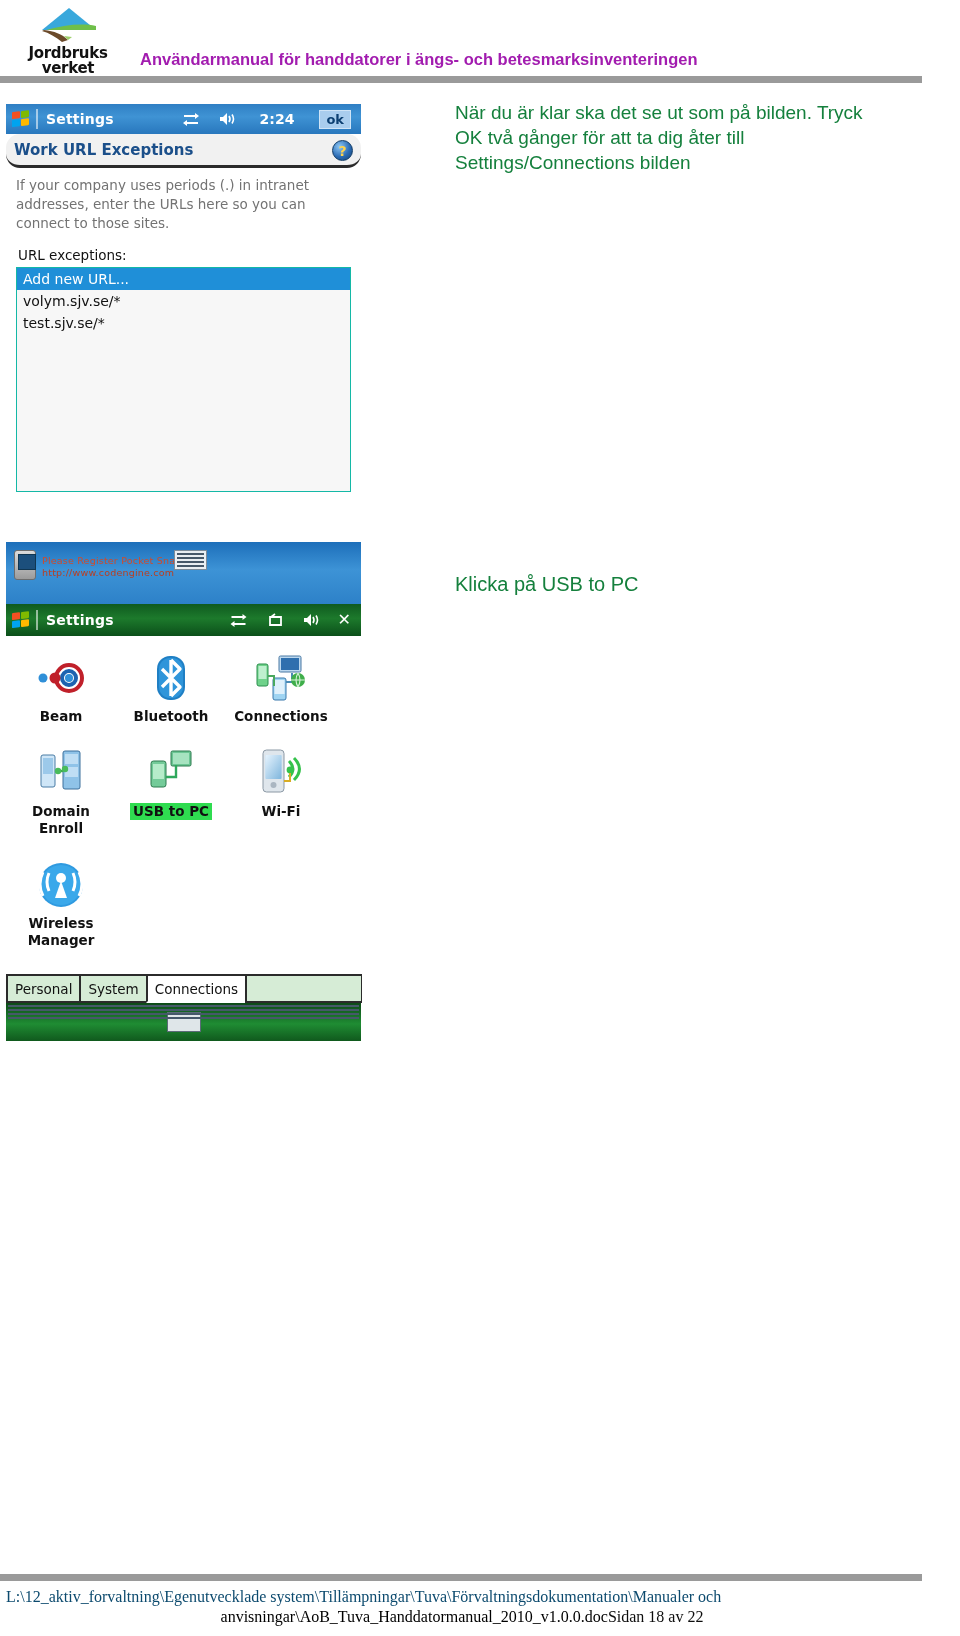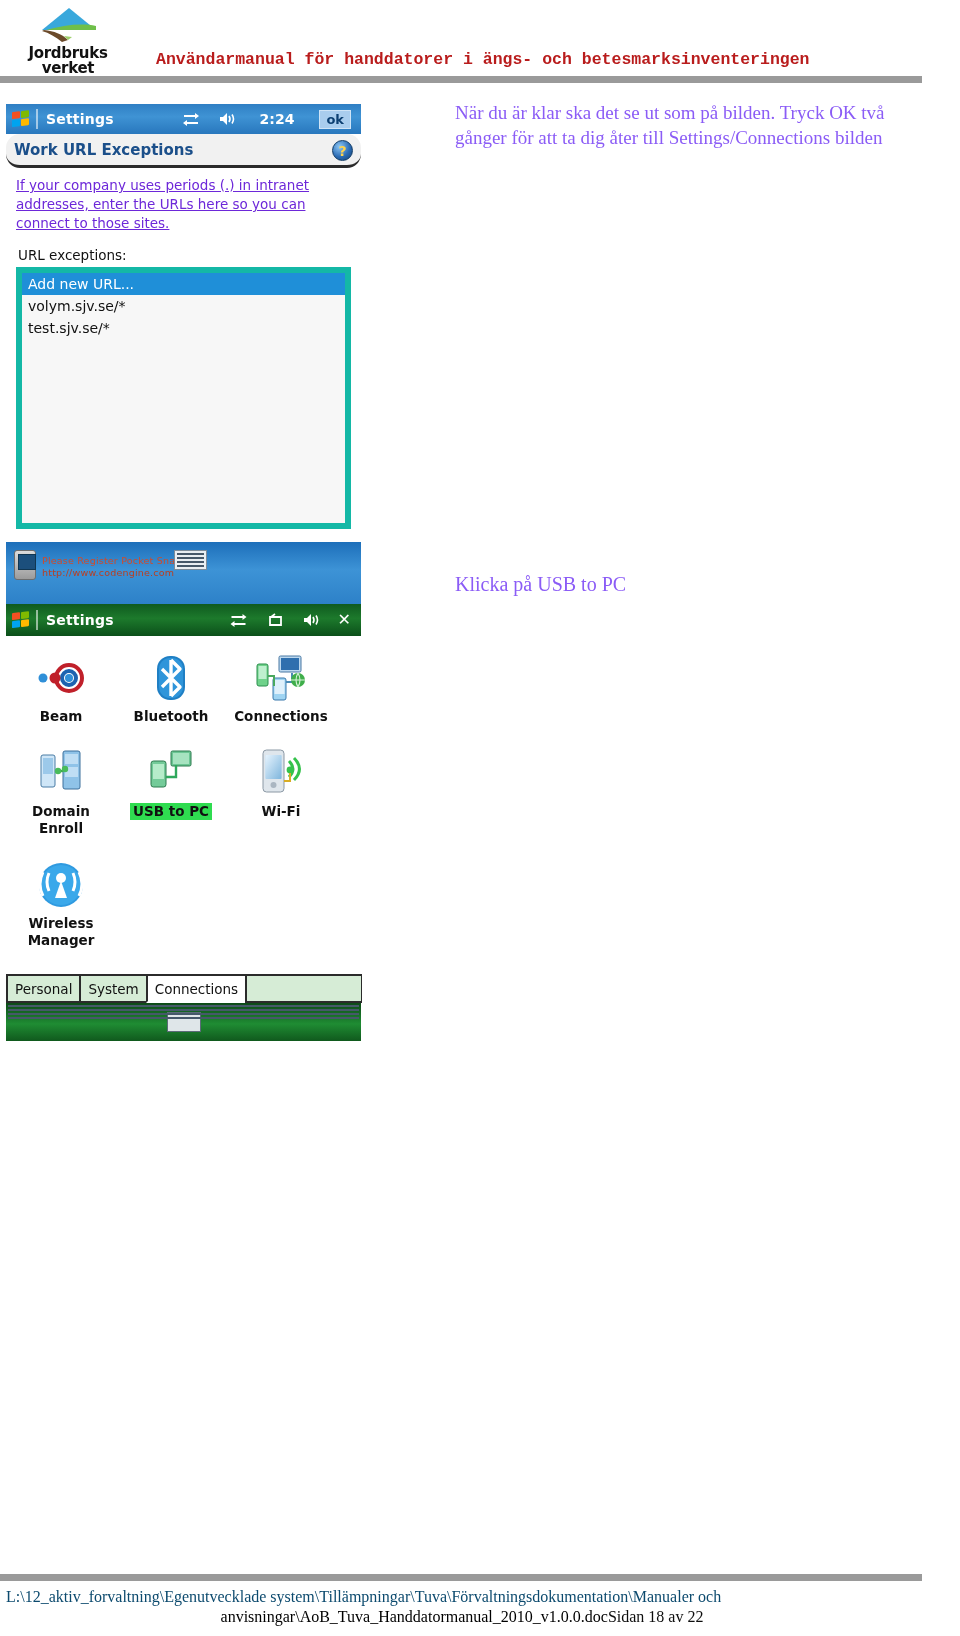--- a/index.html
+++ b/index.html
@@ -18,35 +18,35 @@
   #logo-mark { position:absolute; left:30px; top:2px; width:62px; height:40px; }
   #logo-text-1, #logo-text-2 {
     position:absolute; left:0; width:120px; text-align:center;
     font-family:"DejaVu Sans", sans-serif; font-weight:bold; color:#111;
     letter-spacing:-0.3px;
   }
   #logo-text-1 { top:40px; font-size:15px; }
   #logo-text-2 { top:55px; font-size:15px; }
 
   #header-title {
-    position:absolute; left:156px; top:50px; width:760px;
-    font-family:Liberation Mono, monospace;
-    font-size:16.5px; font-weight:bold; color:#b91c1c;
+    position:absolute; left:140px; top:50px; width:760px;
+    font-family:Liberation Sans, sans-serif;
+    font-size:16.5px; font-weight:bold; color:#a21caf;
     white-space:nowrap;
   }
   #header-rule {
     position:absolute; left:0; top:76px; width:922px; height:7px;
     background:#9a9a9a;
   }
 
   
   .instr {
     position:absolute;
-    font-family:Liberation Serif, serif;
-    font-size:19px; color:#8b5cf6; line-height:25px;
+    font-family:Liberation Sans, sans-serif;
+    font-size:19px; color:#15803d; line-height:25px;
   }
   #instr-1 { left:455px; top:100px; width:430px; }
   #instr-2 { left:455px; top:572px; width:340px; font-size:20px; }
 
   
   .pda { position:absolute; left:6px; width:355px; }
 
   
   #screen1 { top:104px; height:418px; background:#ffffff; }
 
@@ -94,29 +94,29 @@
   .help-badge {
     position:absolute; right:8px; top:6px; width:21px; height:21px; border-radius:50%;
     background:radial-gradient(circle at 35% 30%, #8fc8f5 0%, #2b6cb5 55%, #14406f 100%);
     color:#ffd34d; font-family:"DejaVu Sans", sans-serif; font-weight:bold; font-size:14px;
     display:flex; align-items:center; justify-content:center;
     border:1px solid #0e3a66;
   }
 
   .body-white { background:#ffffff; padding:8px 10px 0 10px; }
   .blurb {
-    font-family:"DejaVu Sans", sans-serif; font-size:13.5px; color:#6d28d9;
-    line-height:19px; margin:0 0 14px 0;text-decoration:underline;
+    font-family:"DejaVu Sans", sans-serif; font-size:13.5px; color:#737373;
+    line-height:19px; margin:0 0 14px 0;
   }
   .field-label {
     font-family:"DejaVu Sans", sans-serif; font-size:13.5px; color:#111;
     margin:0 0 4px 2px;
   }
   .listbox {
-    border:6px solid #14b8a6; background:#f7f7f7; height:262px; overflow:hidden;
+    border:1px solid #14b8a6; background:#f7f7f7; height:225px; overflow:hidden;
   }
   .listrow {
     font-family:"DejaVu Sans", sans-serif; font-size:14px; color:#111;
     padding:1px 6px; line-height:20px;
   }
   .listrow.sel { background:#1f8fd8; color:#ffffff; }
 
   
   #wm-strip {
     position:absolute; left:6px; top:542px; width:355px; height:62px;

